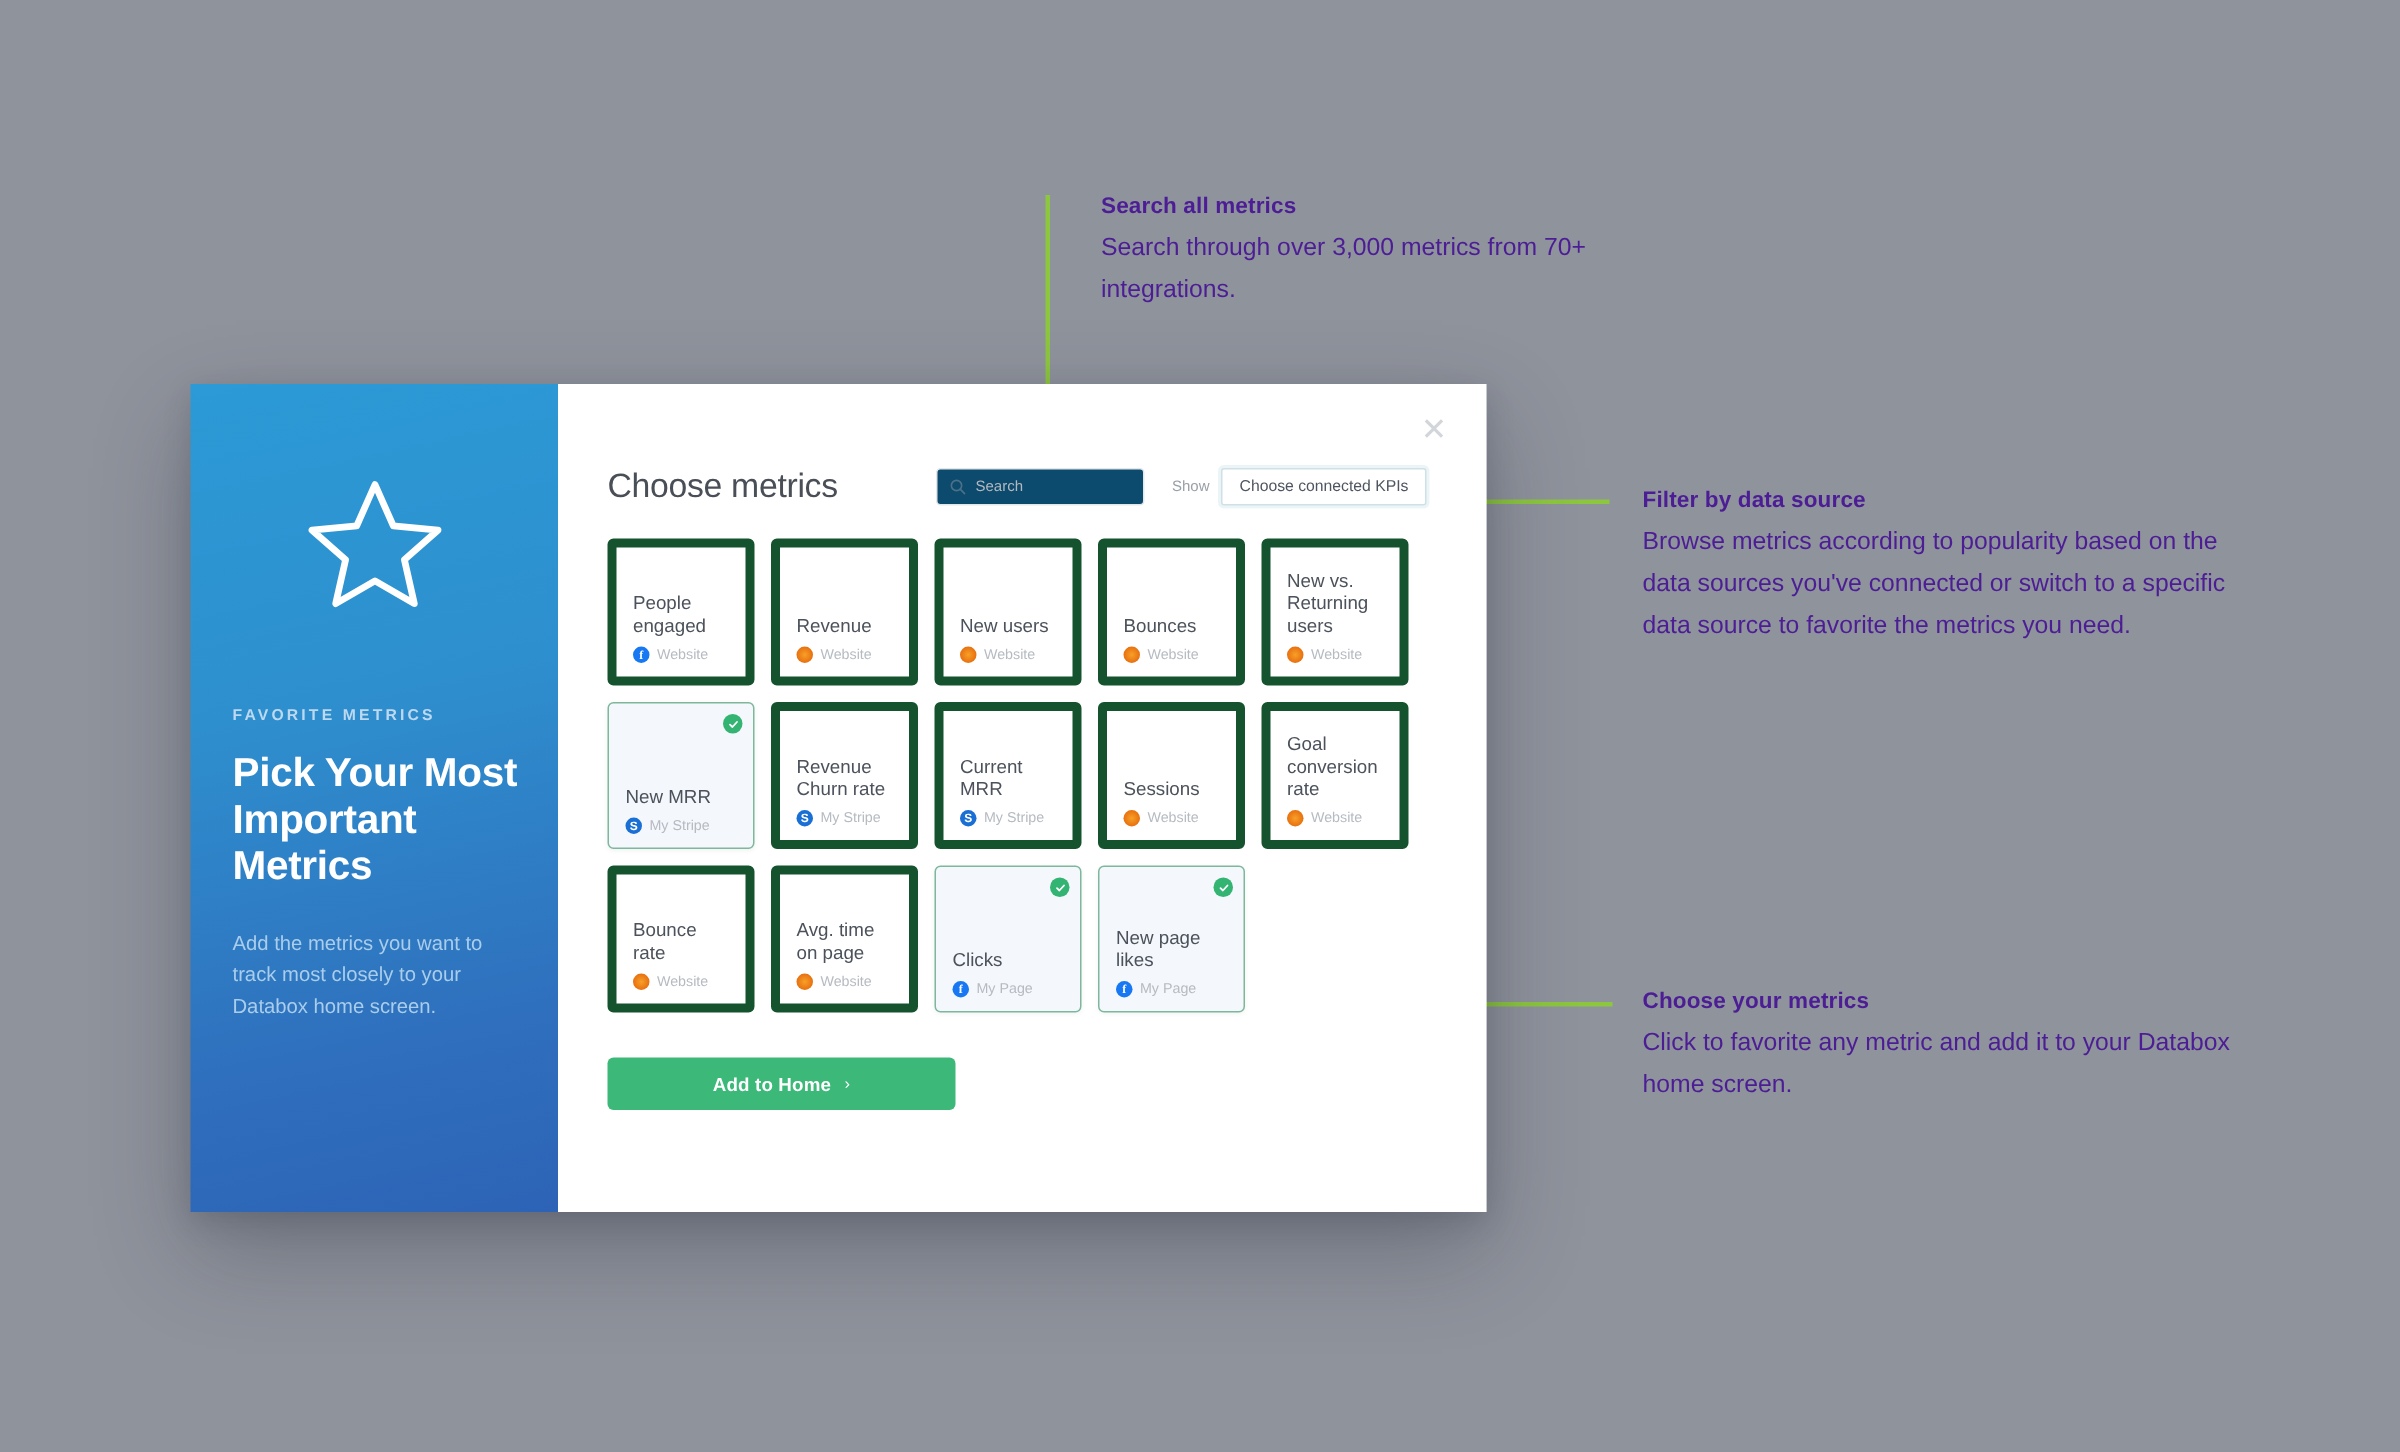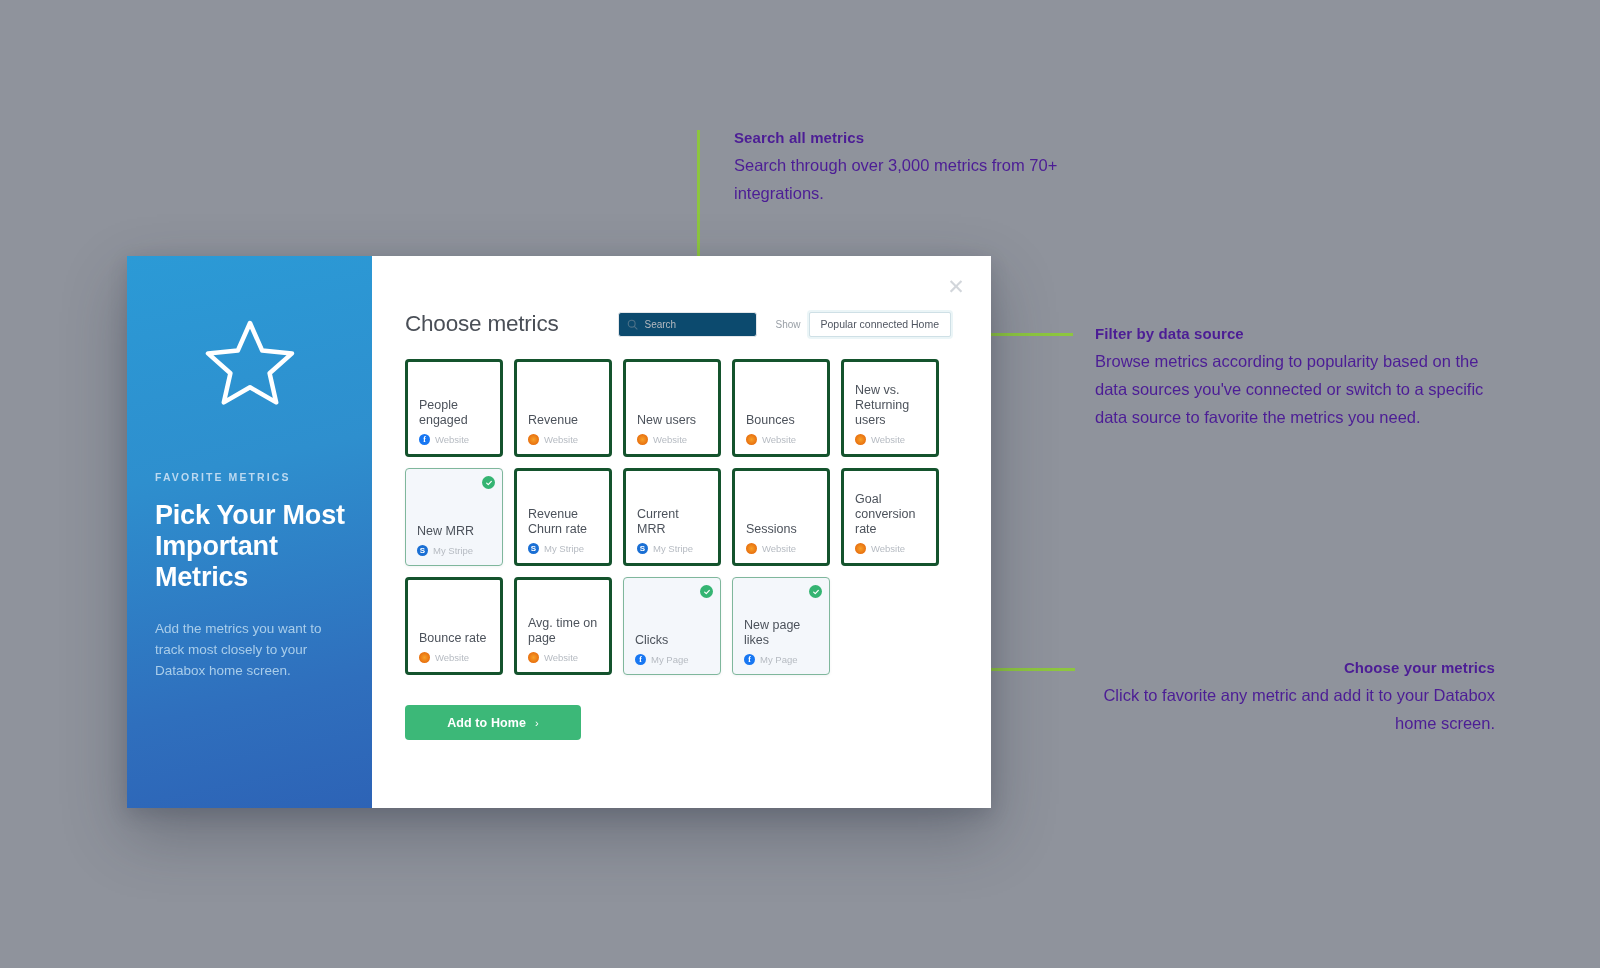--- a/index.html
+++ b/index.html
@@ -74,21 +74,21 @@
   }
 
   
   .grid {
     display:grid;
     grid-template-columns:repeat(5, 98px);
     column-gap:11px; row-gap:11px;
     padding:22px 33px 0 33px;
   }
   .card {
-    height:98px; border:3px solid #14532d; border-radius:4px;
+    height:98px; border:6px solid #14532d; border-radius:4px;
     background:#fff; position:relative;
     display:flex; flex-direction:column; justify-content:flex-end;
     padding:9px 10px 9px 11px;
   }
   .card.selected {
     border:1px solid #7fb79c;
     background:#f4f7fb;
     box-shadow:0 1px 3px rgba(60,80,100,.07);
   }
   .card-title {
@@ -116,40 +116,40 @@
   .check-badge {
     position:absolute; right:7px; top:7px;
     width:13px; height:13px; border-radius:50%;
     background:#34b472; display:flex; align-items:center; justify-content:center;
   }
   .check-badge svg { width:8px; height:8px; }
 
   
   .footer { padding:30px 33px 0 33px; }
   .add-btn {
-    width:176px; height:35px; border:none; border-radius:4px;
+    width:232px; height:35px; border:none; border-radius:4px;
     background:#3cb878; color:#fff; font-size:12.5px; font-weight:700;
     display:flex; align-items:center; justify-content:center; gap:9px;
     cursor:pointer; letter-spacing:.1px;
     font-family:"Liberation Sans", sans-serif;
   }
   .add-btn .chev { font-size:11px; font-weight:400; }
 
   
   .callout { position:absolute; color:#fff; }
   .callout h3 {
     font-size:15px; font-weight:700; margin-bottom:5px; letter-spacing:.1px;
     color:#4c1d95;
   }
   .callout p {
     font-size:16.5px; line-height:28px; color:#4c1d95; font-weight:400;
   }
   .c1 { left:734px; top:129px; width:380px; }
   .c2 { left:1095px; top:325px; width:400px; }
-  .c3 { left:1095px; top:659px; width:400px;text-align:right; }
+  .c3 { left:1095px; top:659px; width:400px; }
 
   .lead { position:absolute; background:#8dc63f; }
   .lead-v { width:3px; }
   .lead-h { height:3px; }
   .dot {
     position:absolute; width:11px; height:11px; border-radius:50%;
     background:#8dc63f;
   }
 </style>
 </head>
@@ -190,21 +190,21 @@
         <div class="search-box">
           <svg class="search-icon" viewBox="0 0 16 16" fill="none">
             <circle cx="6.8" cy="6.8" r="5" stroke="#9aa0a7" stroke-width="1.6"></circle>
             <line x1="10.6" y1="10.6" x2="14.6" y2="14.6" stroke="#9aa0a7" stroke-width="1.6" stroke-linecap="round"></line>
           </svg>
           <span class="search-placeholder">Search</span>
         </div>
 
         <span class="show-label">Show</span>
         <div class="filter-select">
-          <span>Popular connected Home</span>
+          <span>Choose connected KPIs</span>
         </div>
       </div>
 
       <div class="grid">
           <div class="card">
             <div class="card-title">People engaged</div>
             <div class="card-src">
               <span class="src-icon fb"></span>
               <span class="src-label">Website</span>
             </div>

